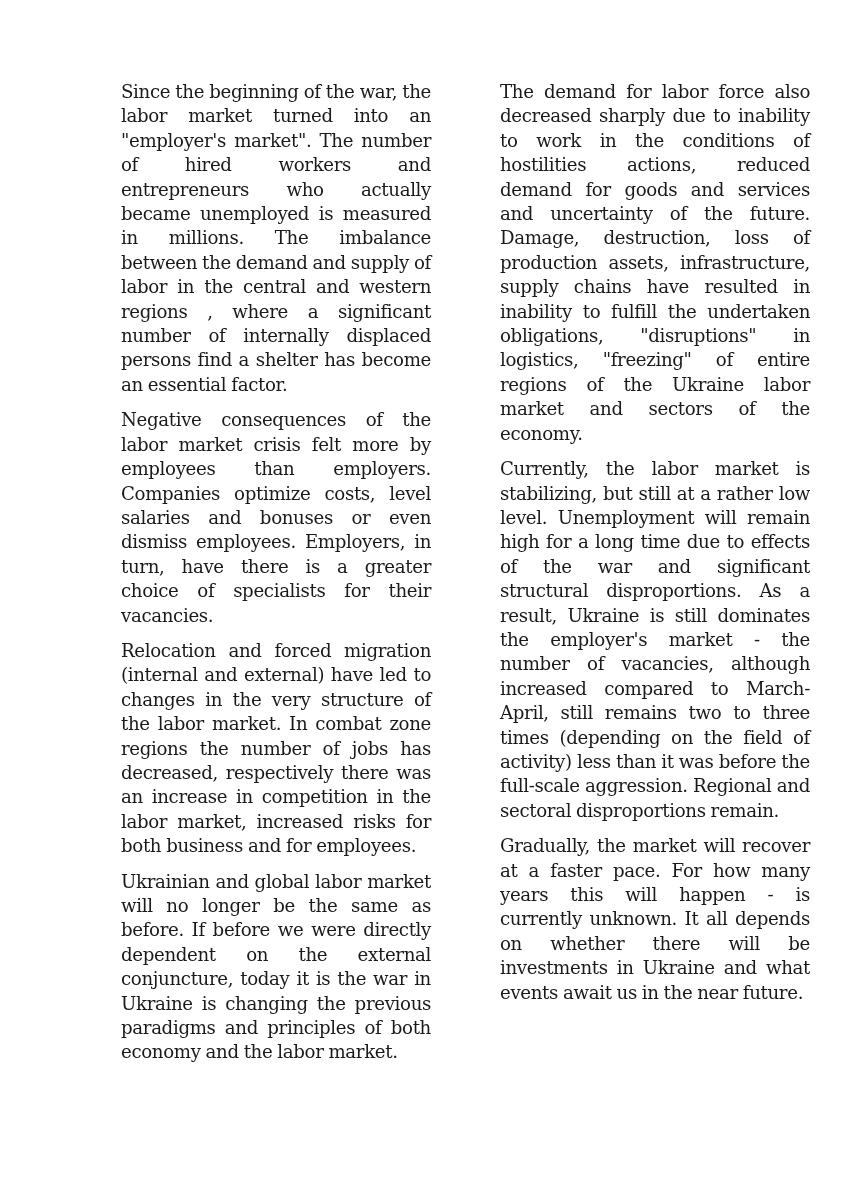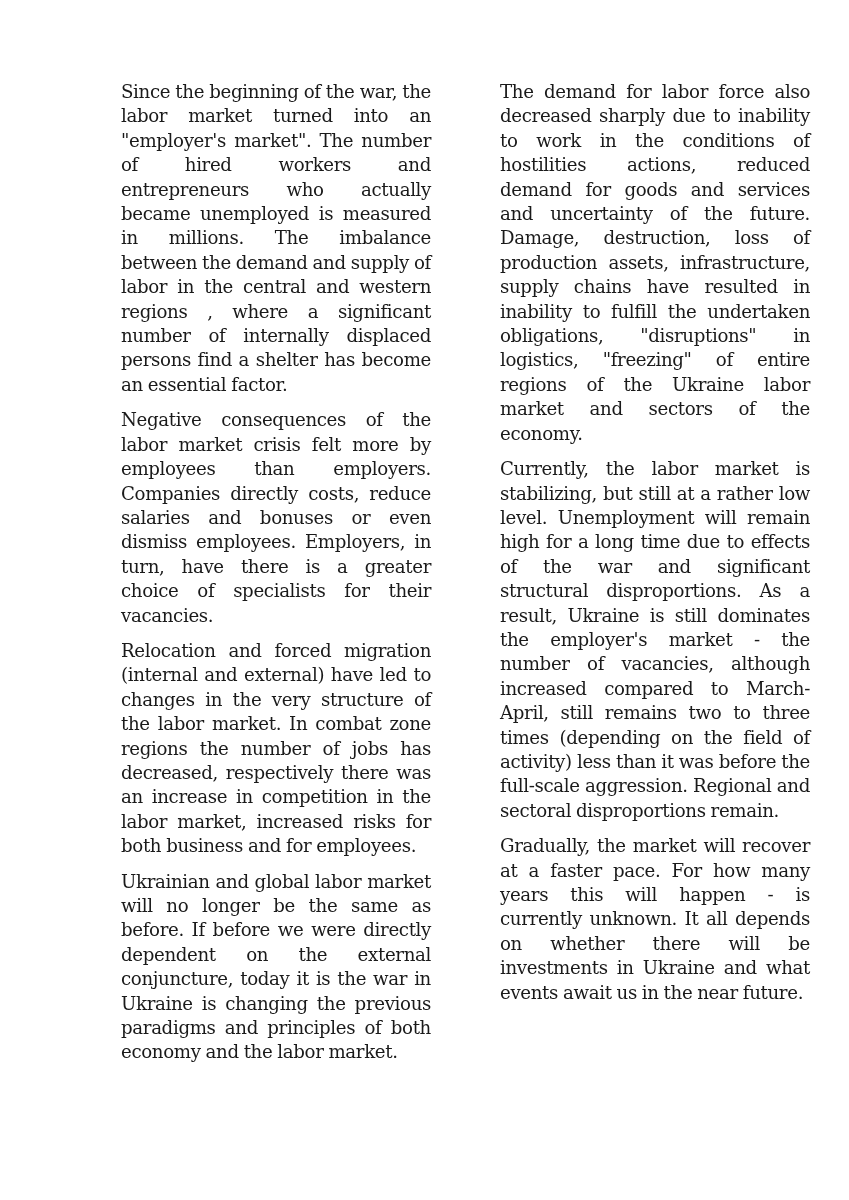--- a/index.html
+++ b/index.html
@@ -40,21 +40,21 @@
       word-spacing: -0.5px;
     }
   </style>
 </head>
 <body>
 
 <div class="page">
 
   <div class="column col-left">
     <p class="para">Since the beginning of the war, the labor market turned into an "employer's market". The number of hired workers and entrepreneurs who actually became unemployed is measured in millions. The imbalance between the demand and supply of labor in the central and western regions , where a significant number of internally displaced persons find a shelter has become an essential factor.</p>
-    <p class="para">Negative consequences of the labor market crisis felt more by employees than employers. Companies directly costs, reduce salaries and bonuses or even dismiss employees. Employers, in turn, have there is a greater choice of specialists for their vacancies.</p>
+    <p class="para">Negative consequences of the labor market crisis felt more by employees than employers. Companies optimize costs, level salaries and bonuses or even dismiss employees. Employers, in turn, have there is a greater choice of specialists for their vacancies.</p>
     <p class="para">Relocation and forced migration (internal and external) have led to changes in the very structure of the labor market. In combat zone regions the number of jobs has decreased, respectively there was an increase in competition in the labor market, increased risks for both business and for employees.</p>
     <p class="para">Ukrainian and global labor market will no longer be the same as before. If before we were directly dependent on the external conjuncture, today it is the war in Ukraine is changing the previous paradigms and principles of both economy and the labor market.</p>
   </div>
 
   <div class="column col-right">
     <p class="para">The demand for labor force also decreased sharply due to inability to work in the conditions of hostilities actions, reduced demand for goods and services and uncertainty of the future. Damage, destruction, loss of production assets, infrastructure, supply chains have resulted in inability to fulfill the undertaken obligations, "disruptions" in logistics, "freezing" of entire regions of the Ukraine labor market and sectors of the economy.</p>
     <p class="para">Currently, the labor market is stabilizing, but still at a rather low level. Unemployment will remain high for a long time due to effects of the war and significant structural disproportions. As a result, Ukraine is still dominates the employer's market - the number of vacancies, although increased compared to March-April, still remains two to three times (depending on the field of activity) less than it was before the full-scale aggression. Regional and sectoral disproportions remain.</p>
     <p class="para">Gradually, the market will recover at a faster pace. For how many years this will happen - is currently unknown. It all depends on whether there will be investments in Ukraine and what events await us in the near future.</p>
   </div>
 

